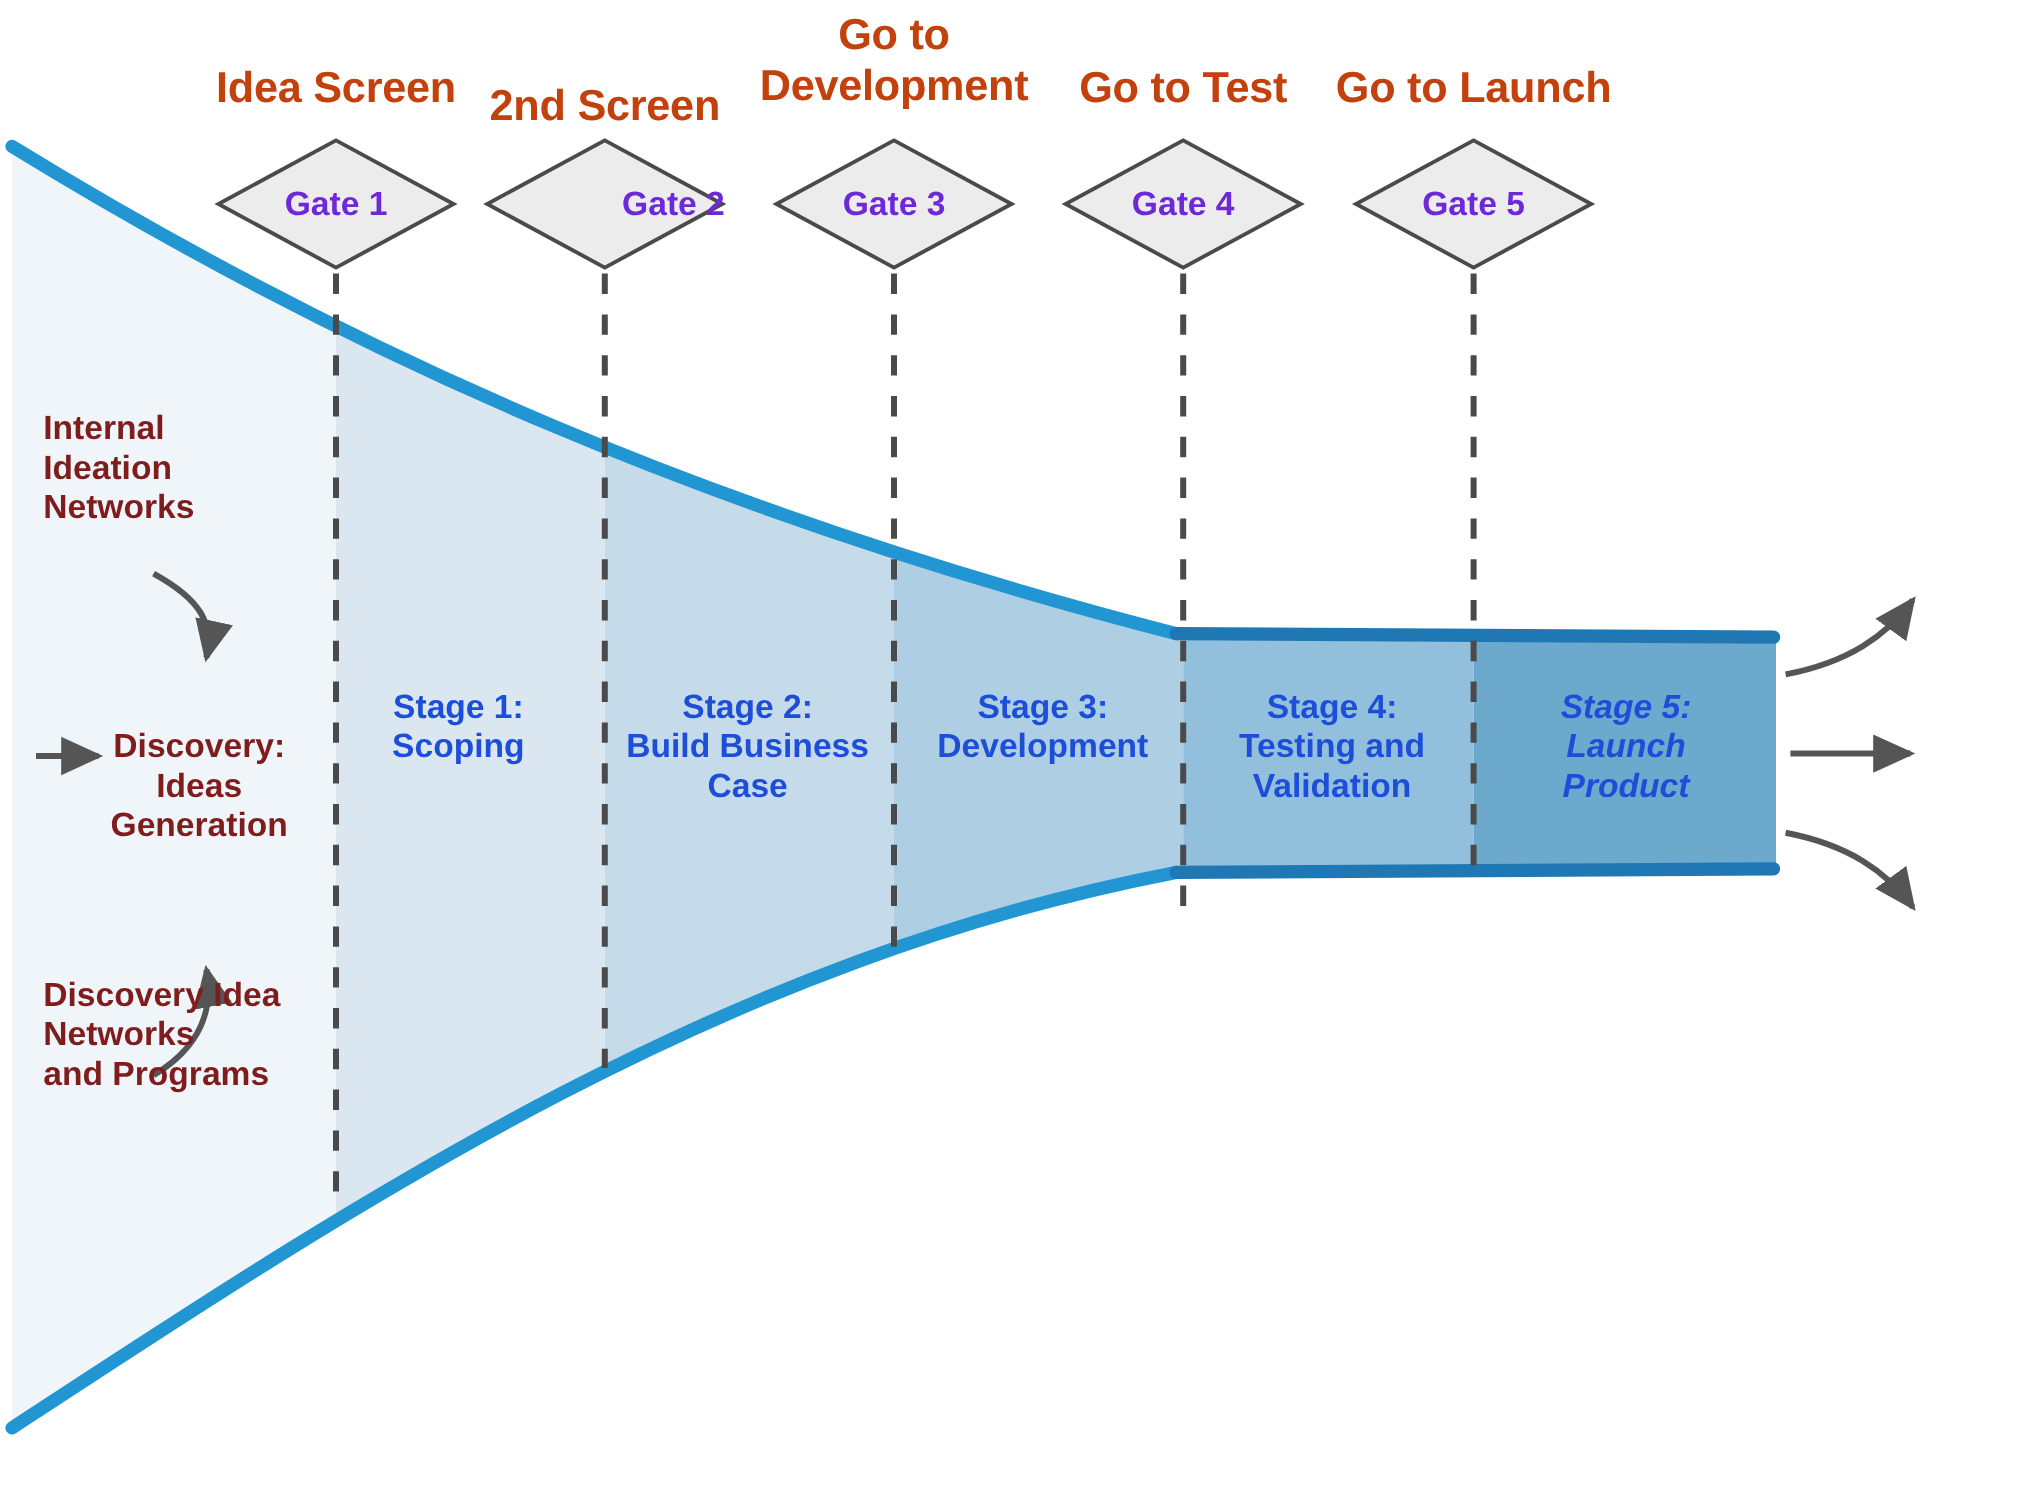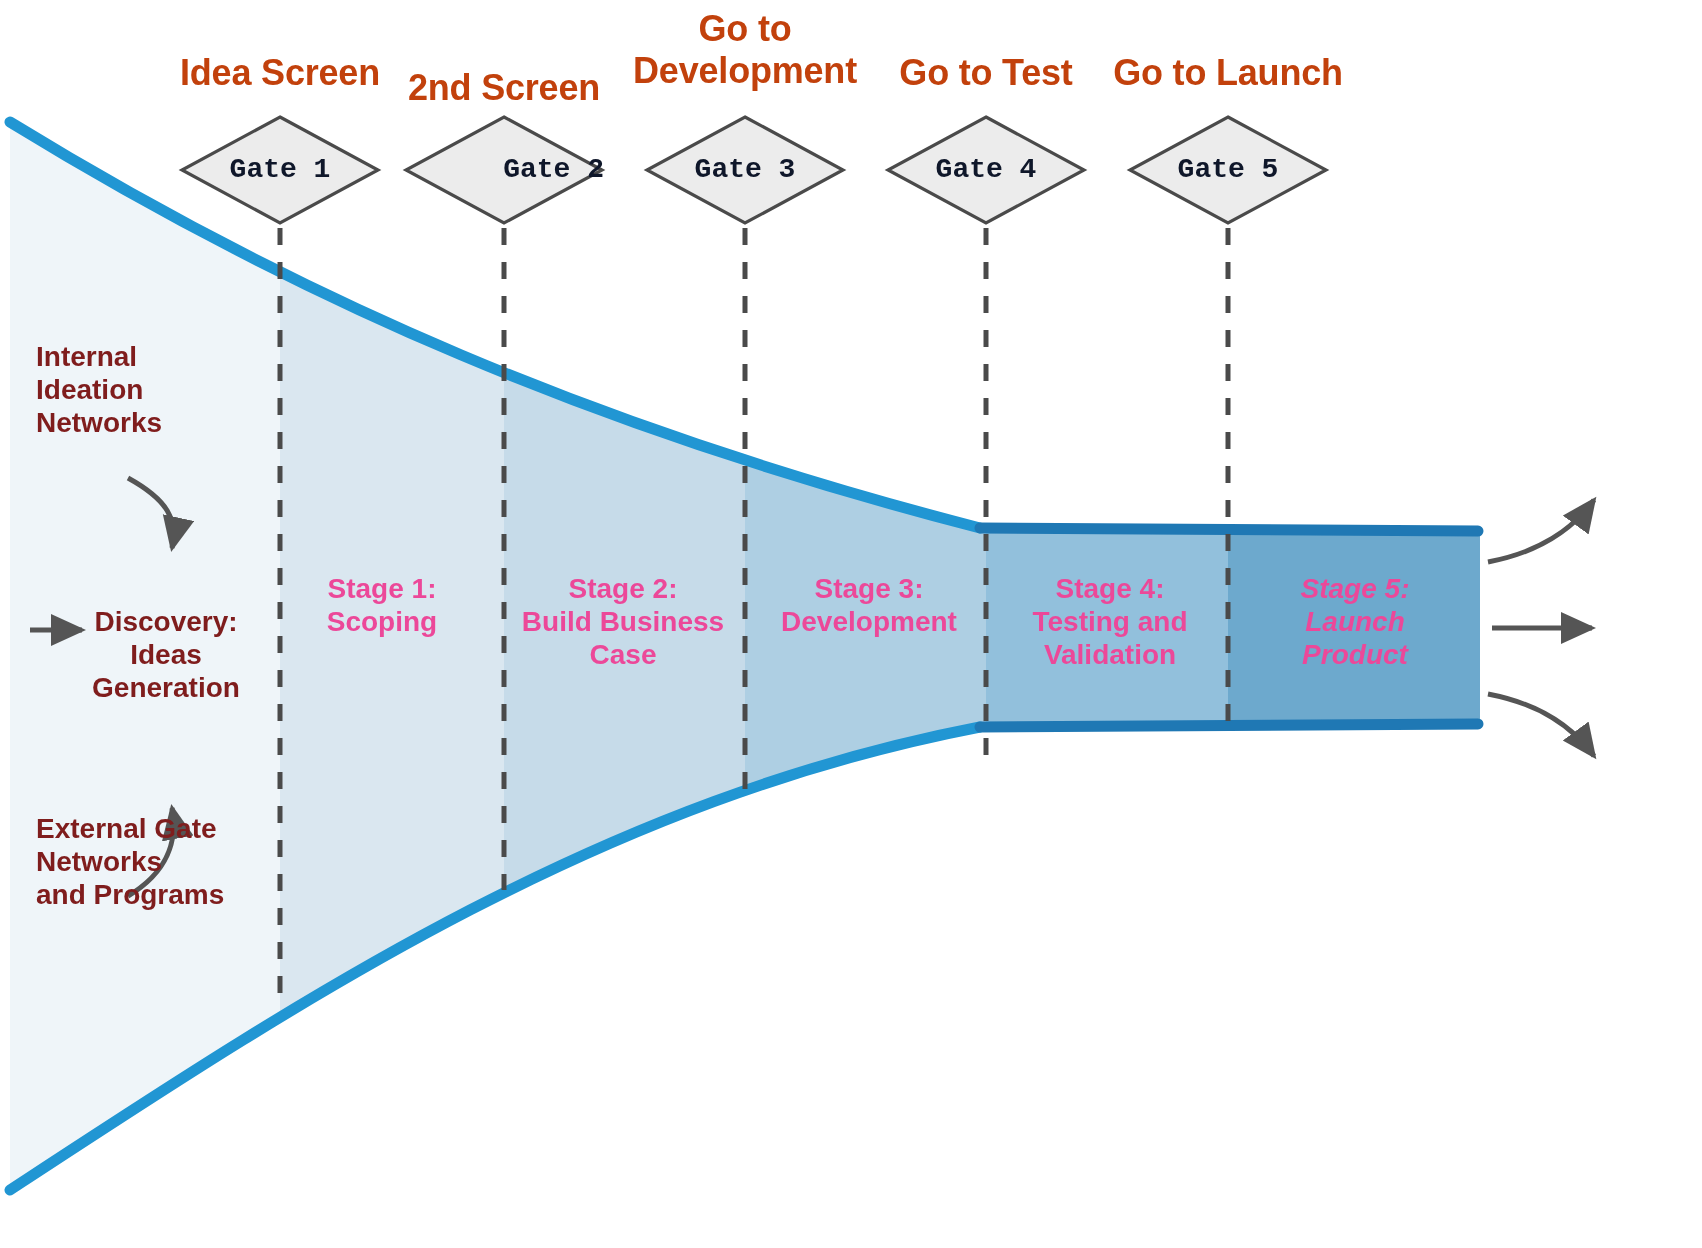--- a/index.html
+++ b/index.html
@@ -31,26 +31,25 @@
     text-align: center;
     line-height: 1.18;
     pointer-events: none;
   }
   .gate-header {
     font-size: 36px;
     letter-spacing: -0.2px;
   }
   .gate-label {
     font-size: 28px;
-    color: #0f172a;
-    font-family: Liberation Mono, monospace;
+    color: #6d28d9;
   }
   .stage-label {
     font-size: 28px;
-    color: #ec4899;
+    color: #1d4ed8;
   }
   .source-label {
     font-size: 28px;
     color: #7f1d1d;
     font-weight: bold;
   }
   .left-align { text-align: left; }
 </style>
 </head>
 <body>
@@ -158,18 +157,18 @@
     <div>Networks</div>
   </div>
 
   <div class="overlay-text source-label" style="left:86px; top:572px; width:160px;margin-top:33px;">
     <div>Discovery:</div>
     <div>Ideas</div>
     <div>Generation</div>
   </div>
 
   <div class="overlay-text source-label left-align" style="left:36px; top:812px; width:240px;">
-    <div>External Gate</div>
+    <div>Discovery Idea</div>
     <div>Networks</div>
     <div>and Programs</div>
   </div>
 
 </div>
 
 </body></html>

